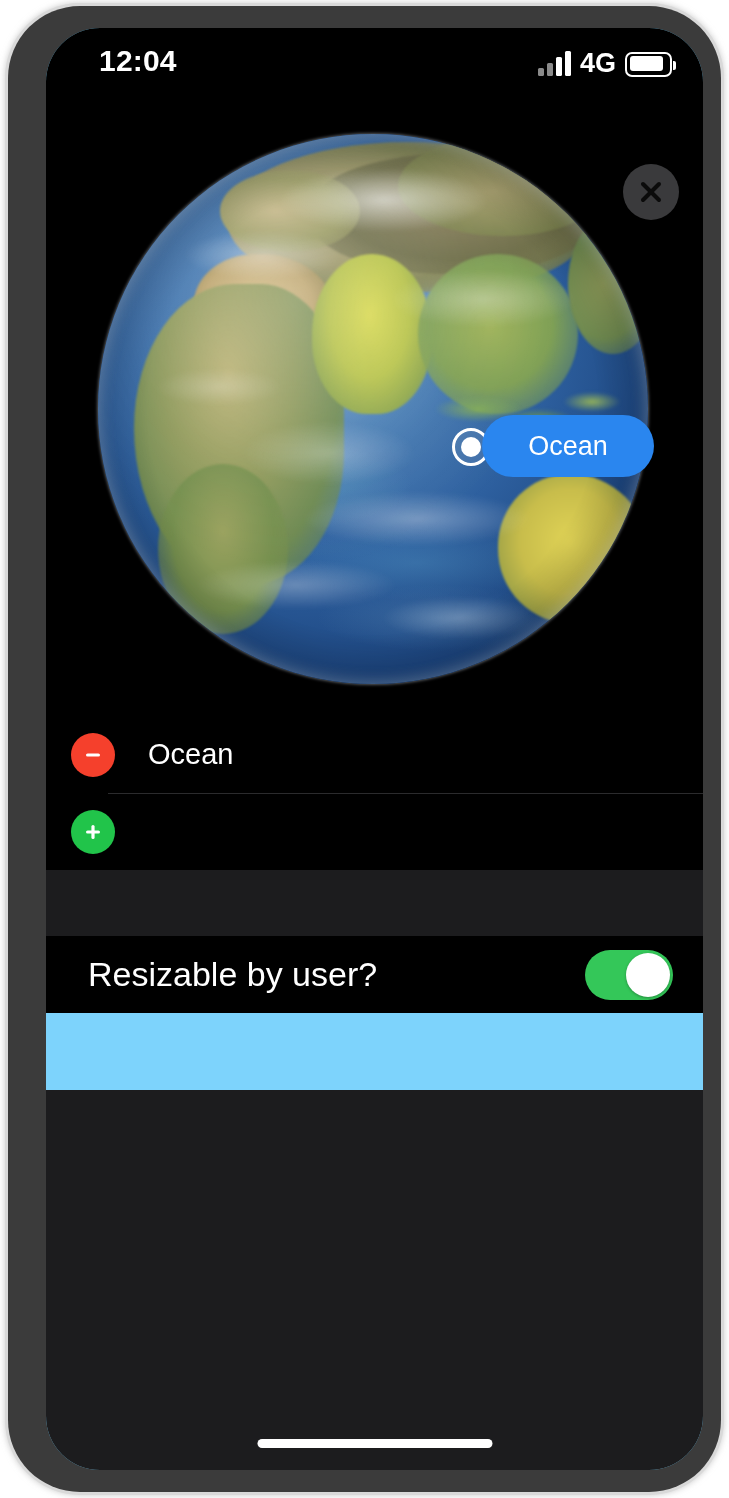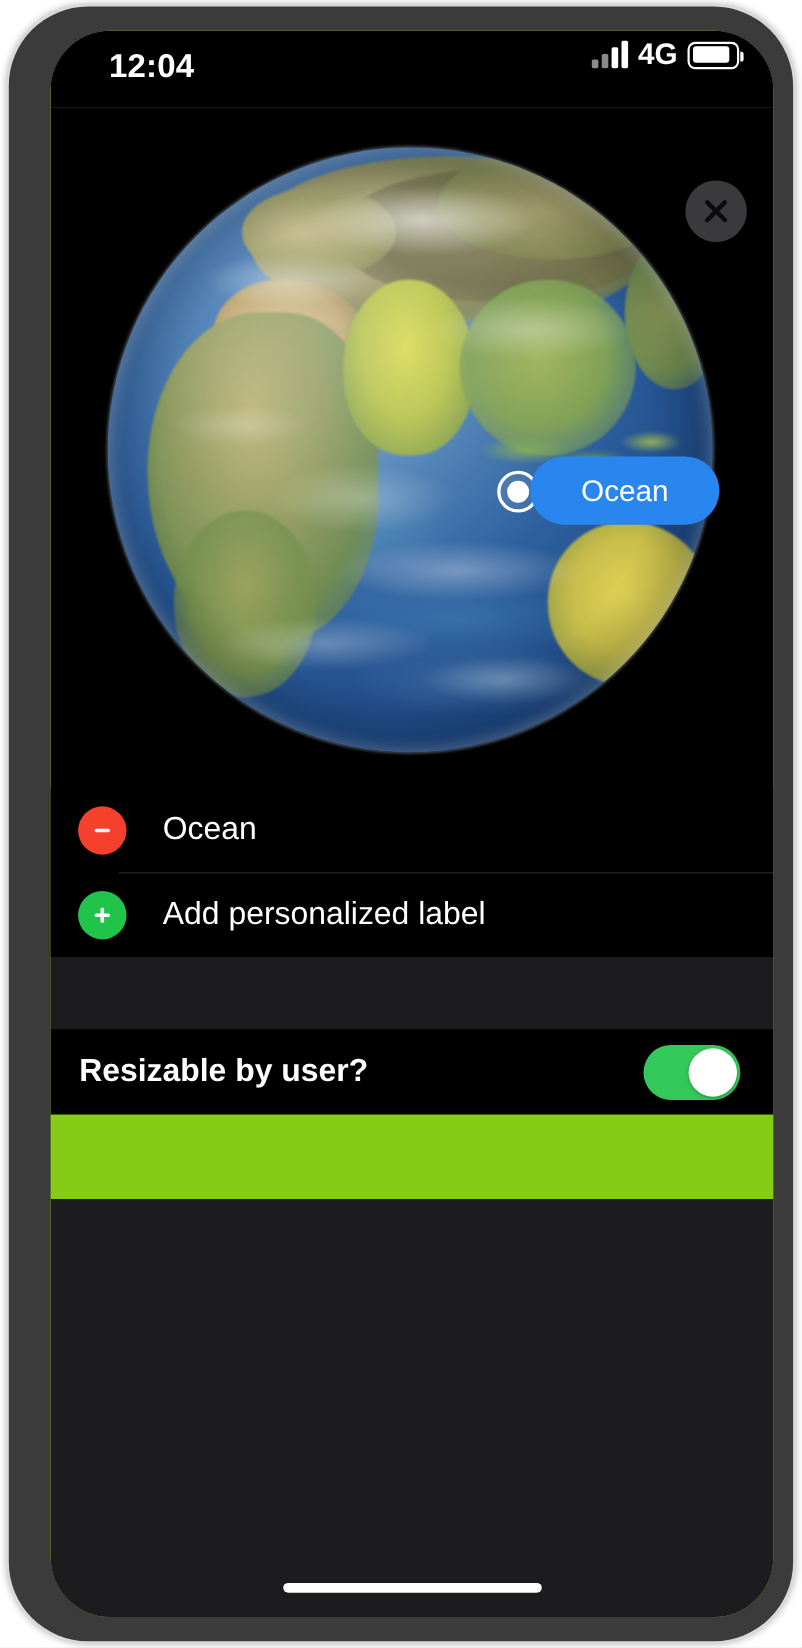--- a/index.html
+++ b/index.html
@@ -25,21 +25,21 @@
     background: #3b3b3b;
     border-radius: 72px;
     box-shadow: 0 0 0 3px #d9d9d9, 0 0 6px 3px rgba(160,160,160,0.55);
   }
   .device-screen {
     position: absolute;
     left: 38px;
     top: 22px;
     width: 657px;
     height: 1442px;
-    background: #84cc16;
+    background: #7dd3fc;
     border-radius: 54px;
     overflow: hidden;
   }
 
   
   .status-bar {
     position: absolute;
     left: 0; top: 0;
     width: 657px;
     height: 70px;
@@ -50,21 +50,21 @@
     position: absolute;
     left: 53px;
     top: 16px;
     font-size: 30px;
     font-weight: bold;
     letter-spacing: 0.2px;
   }
   .status-right {
     position: absolute;
     right: 31px;
-    top: 8px;
+    top: 22px;
     display: flex;
     align-items: center;
     gap: 9px;
   }
   .signal-bars {
     display: flex;
     align-items: flex-end;
     gap: 3px;
     height: 24px;
   }
@@ -341,24 +341,23 @@
   .icon-remove { background: #f5402c; }
   .icon-add { background: #21c44a; }
   .row-label {
     color: #ffffff;
     font-size: 29px;
     margin-left: 33px;
     white-space: nowrap;
   }
   .row-label-settings {
     color: #ffffff;
-    font-size: 29px;
-    margin-left: 26px;
+    font-size: 34px;
+    margin-left: 42px;
     white-space: nowrap;
-    font-weight: bold;
   }
 
   .gap-band {
     position: absolute;
     left: 0;
     top: 842px;
     width: 657px;
     height: 66px;
     background: #1c1c1e;
   }
@@ -471,21 +470,20 @@
         </div>
         <div class="row-label">Ocean</div>
       </div>
       <div class="row">
         <div class="row-icon icon-add">
           <svg width="22" height="22" viewBox="0 0 22 22">
             <rect x="4" y="9.4" width="14" height="3.2" rx="1.6" fill="#ffffff"></rect>
             <rect x="9.4" y="4" width="3.2" height="14" rx="1.6" fill="#ffffff"></rect>
           </svg>
         </div>
-        <div class="row-label">Add personalized label</div>
       </div>
     </div>
 
     <div class="gap-band"></div>
 
     <div class="list-group group-toggles">
       <div class="row">
         <div class="row-label-settings">Resizable by user?</div>
         <div class="toggle">
           <div class="knob"></div>

